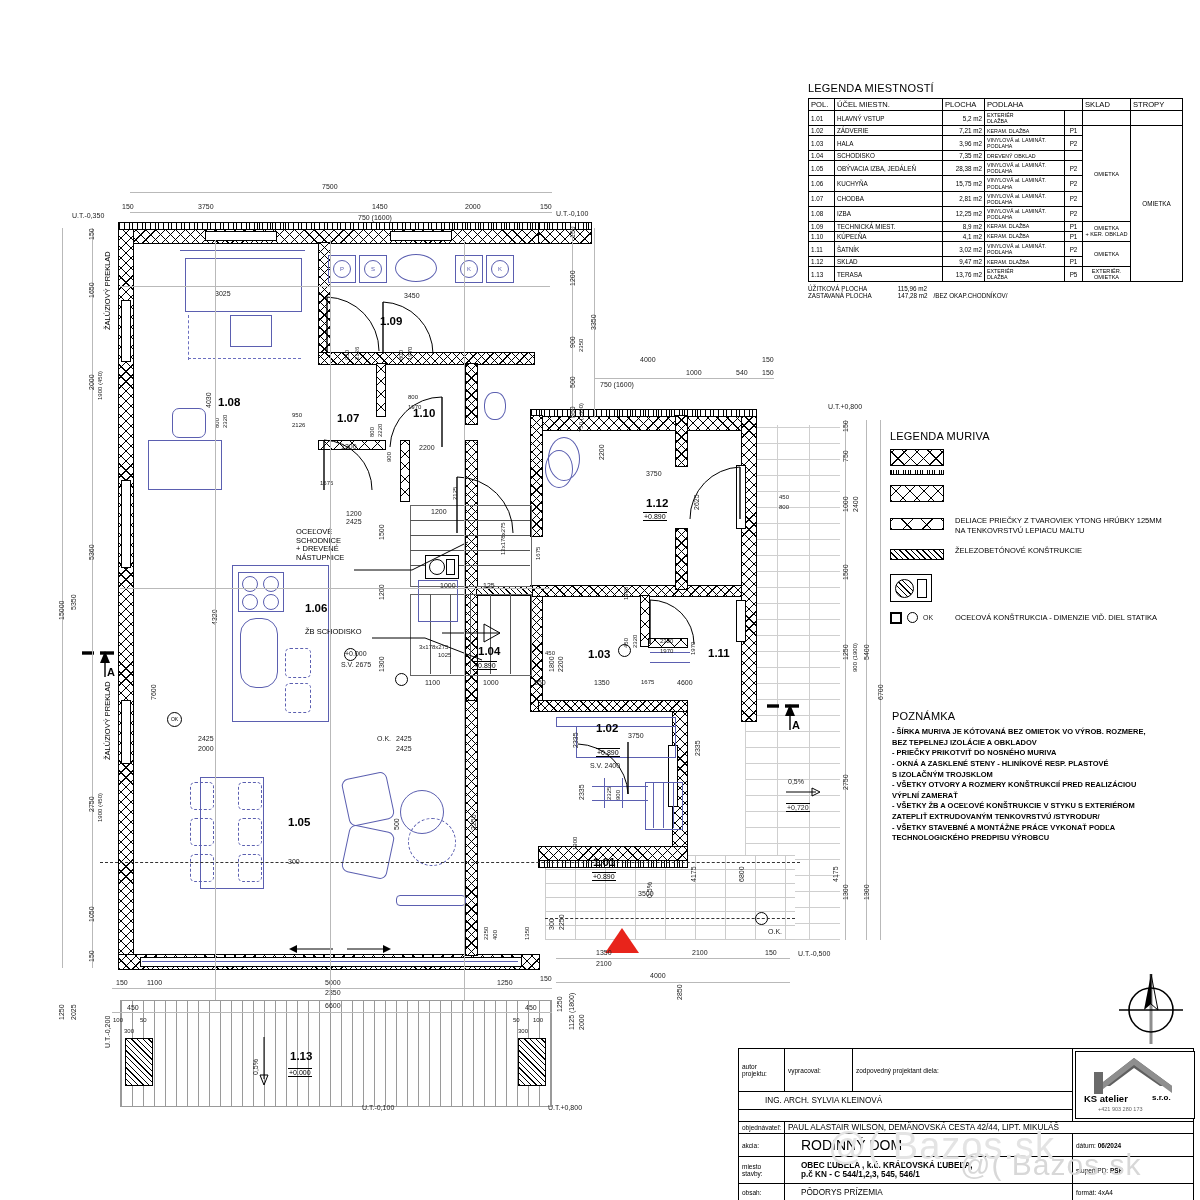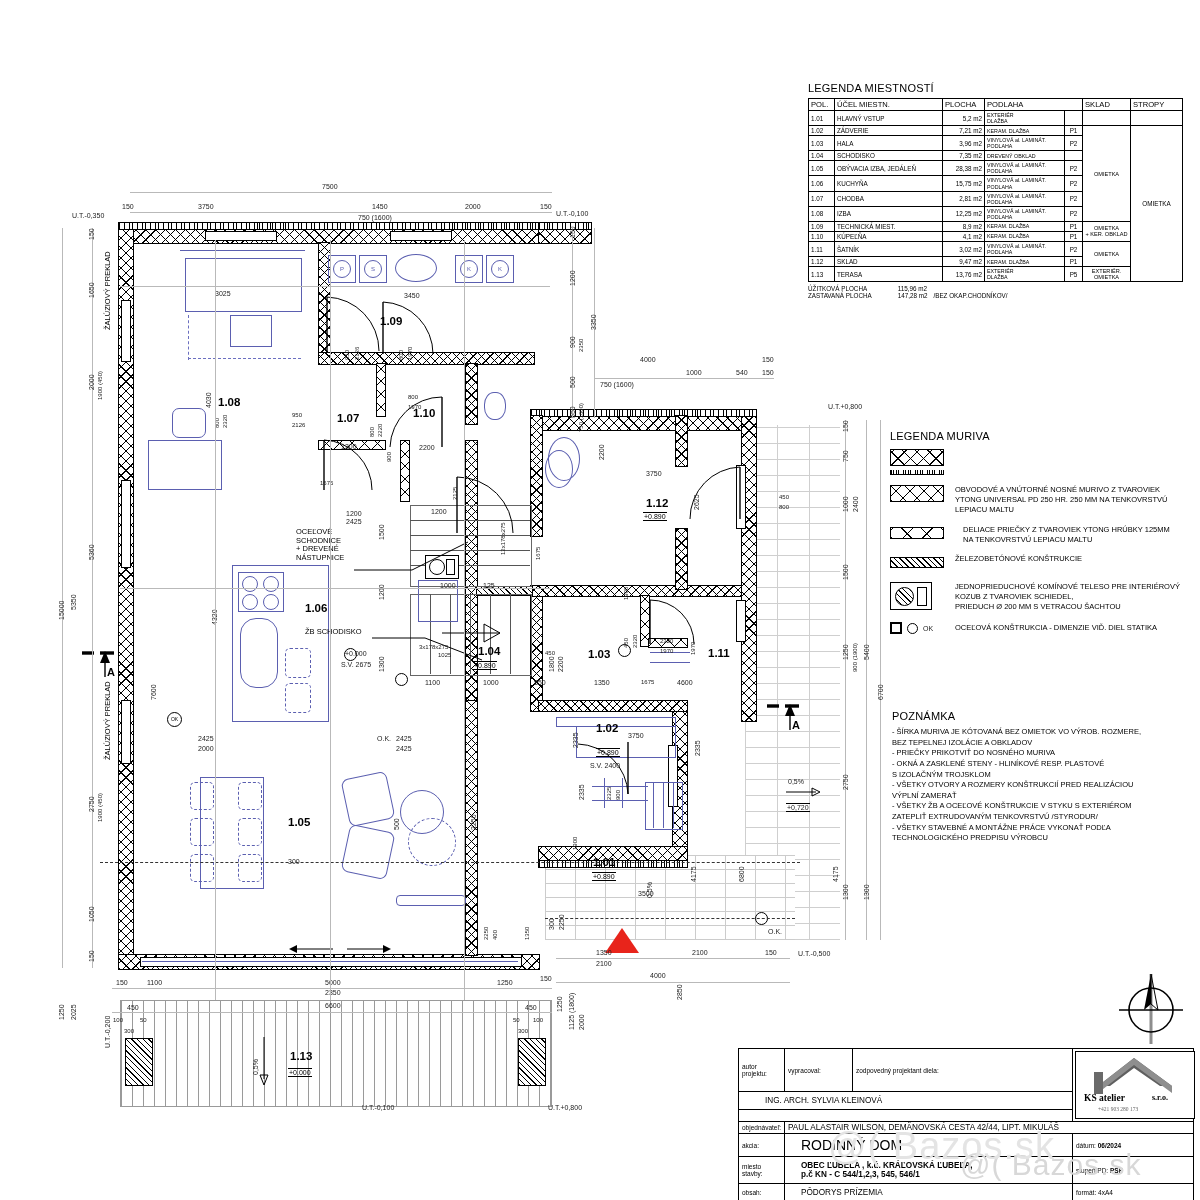--- a/index.html
+++ b/index.html
@@ -82,21 +82,21 @@
       repeating-linear-gradient(45deg,#000 0 .9px,transparent .9px 14px),
       repeating-linear-gradient(-45deg,#000 0 .9px,transparent .9px 14px);}
   .sw-d{height:9px;background-image:repeating-linear-gradient(45deg,#000 0 1px,transparent 1px 4px);}
 
   
   table.tb{border-collapse:collapse;font-size:6.5px;}
   table.tb td{border:.9px solid #000;padding:1px 3px;vertical-align:middle;}
   .tb-big{font-size:14px;font-weight:normal;margin-left:27px;}
   .tb-med{font-size:8.2px;}
 
-  .logo-box{border:1px solid #000;width:118px;height:66px;position:relative;background:#fff;font-family:Liberation Serif, serif;}
+  .logo-box{border:1px solid #000;width:118px;height:66px;position:relative;background:#fff;}
   .wm{position:absolute;font-size:30px;color:#d8d8d8;letter-spacing:1px;
       font-family:"Liberation Sans",sans-serif;user-select:none;}
 
   .redtri{width:0;height:0;border-left:17px solid transparent;
      border-right:17px solid transparent;border-bottom:25px solid #e8241b;position:absolute;}
 </style>
 </head>
 <body>
 
 <div class="abs" style="left:0;top:0;width:800px;height:1200px;">
@@ -714,26 +714,23 @@
     <div style="width:56px;flex:none;">
       <div class="sw sw-a"></div>
       <div class="sw-a-ins" style="width:52px;"></div>
     </div>
   </div>
 
   <div style="display:flex;gap:9px;margin-bottom:10px;">
     <div style="width:56px;flex:none;">
       <div class="sw sw-b"></div>
     </div>
-    <div class="note-t" style="white-space:pre-line;line-height:1.32;">OBVODOVÉ A VNÚTORNÉ NOSNÉ MURIVO Z TVAROVIEK
-YTONG UNIVERSAL PD 250 HR. 250 MM NA TENKOVRSTVÚ
-LEPIACU MALTU</div>
   </div>
 
-  <div style="display:flex;gap:17px;margin-bottom:10px;">
+  <div style="display:flex;gap:9px;margin-bottom:10px;">
     <div style="width:56px;flex:none;">
       <div class="sw sw-c"></div>
     </div>
     <div class="note-t" style="white-space:pre-line;line-height:1.32;">DELIACE PRIEČKY Z TVAROVIEK YTONG  HRÚBKY 125MM
 NA TENKOVRSTVÚ LEPIACU MALTU</div>
   </div>
 
   <div style="display:flex;gap:9px;margin-bottom:10px;">
     <div style="width:56px;flex:none;">
       <div class="sw sw-d"></div>
@@ -742,38 +739,35 @@
   </div>
 
   <div style="display:flex;gap:9px;margin-bottom:10px;">
     <div style="width:56px;flex:none;">
       <div style="width:40px;height:26px;border:1.8px solid #000;position:relative;background:#fff;">
         <div style="position:absolute;left:4px;top:4px;width:17px;height:17px;border:1.2px solid #000;border-radius:50%;
                     background-image:repeating-linear-gradient(45deg,#000 0 .8px,transparent .8px 4px);"></div>
         <div style="position:absolute;left:26px;top:4px;width:8px;height:17px;border:1.2px solid #000;"></div>
       </div>
     </div>
-    <div class="note-t" style="white-space:pre-line;line-height:1.32;">JEDNOPRIEDUCHOVÉ  KOMÍNOVÉ TELESO PRE INTERIÉROVÝ
-KOZUB Z TVAROVIEK SCHIEDEL,
-PRIEDUCH Ø 200 MM S VETRACOU ŠACHTOU</div>
   </div>
 
   <div style="display:flex;gap:9px;align-items:center;">
     <div style="width:56px;flex:none;display:flex;align-items:center;gap:5px;">
       <span style="width:8px;height:8px;border:2px solid #000;display:inline-block;"></span>
       <span style="width:9px;height:9px;border:1.8px solid #000;border-radius:50%;display:inline-block;"></span>
       <span class="dim">OK</span>
     </div>
     <div class="note-t" style="white-space:pre-line;line-height:1.32;">OCEĽOVÁ KONŠTRUKCIA - DIMENZIE  VIĎ. DIEL STATIKA</div>
   </div>
 </div>
 
 <div class="abs" style="left:892px;top:710px;width:300px;">
   <div class="legend-title" style="margin-bottom:5px;">POZNÁMKA</div>
-  <div id="notes-lines" class="note-t" style="line-height:1.42;">
+  <div id="notes-lines" class="note-t" style="line-height:1.42;font-weight:bold;">
       <div>- ŠÍRKA MURIVA JE KÓTOVANÁ BEZ OMIETOK VO VÝROB. ROZMERE,</div>
       <div>  BEZ TEPELNEJ IZOLÁCIE A OBKLADOV</div>
       <div>- PRIEČKY PRIKOTVIŤ DO NOSNÉHO MURIVA</div>
       <div>- OKNÁ A ZASKLENÉ STENY -  HLINÍKOVÉ RESP. PLASTOVÉ</div>
       <div>  S IZOLAČNÝM TROJSKLOM</div>
       <div>- VŠETKY OTVORY A ROZMERY KONŠTRUKCIÍ PRED REALIZÁCIOU</div>
       <div>  VÝPLNÍ ZAMERAŤ</div>
       <div>- VŠETKY ŽB A OCEĽOVÉ KONŠTRUKCIE V STYKU S EXTERIÉROM</div>
       <div>  ZATEPLIŤ EXTRUDOVANÝM TENKOVRSTVÚ /STYRODUR/</div>
       <div>- VŠETKY STAVEBNÉ A  MONTÁŽNE PRÁCE VYKONAŤ PODĽA</div>

